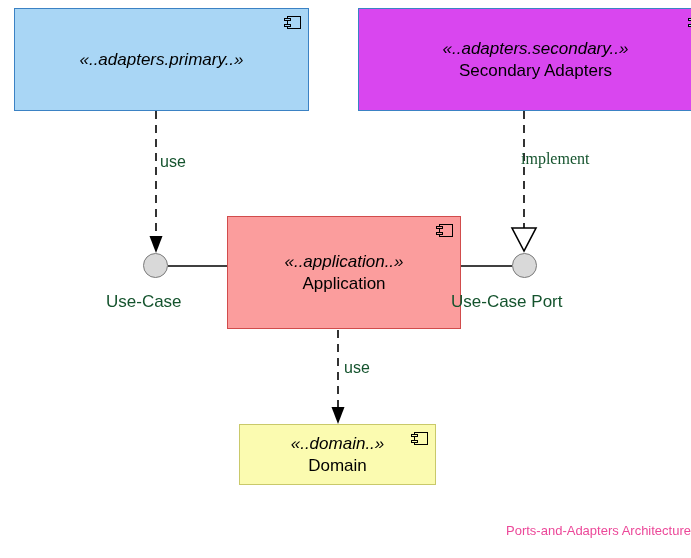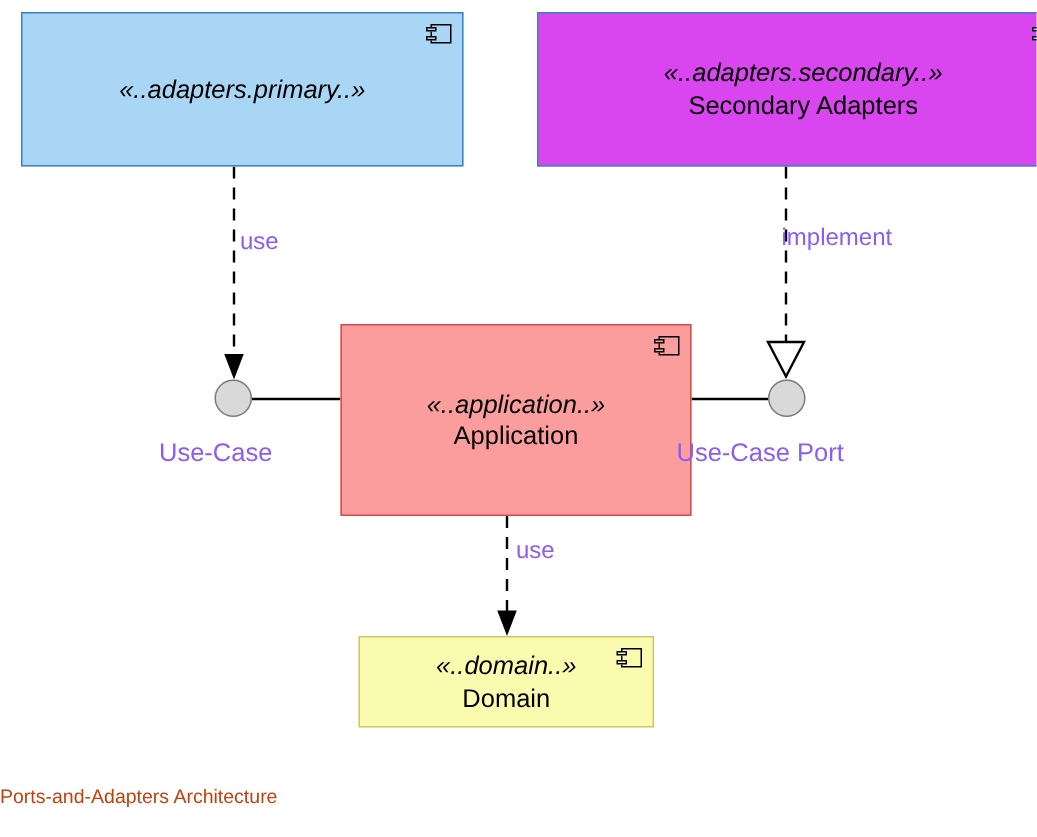--- a/index.html
+++ b/index.html
@@ -72,21 +72,21 @@
     border-color: #3b82c4;
   }
   #node-primary .comp-icon .tab { background: #a9d6f5; }
   #node-secondary {
     left: 358px; top: 8px; width: 355px; height: 103px;
     background: #d946ef;
     border-color: #3b82c4;
   }
   #node-secondary .comp-icon .tab { background: #a9d6f5; }
   #node-application {
-    left: 227px; top: 216px; width: 234px; height: 128px;
+    left: 227px; top: 216px; width: 234px; height: 113px;
     background: #fb9d9d;
     border-color: #d14c4c;
   }
   #node-application .comp-icon .tab { background: #fb9d9d; }
   #node-domain {
     left: 239px; top: 424px; width: 197px; height: 61px;
     background: #fbfbb0;
     border-color: #c9c96a;
   }
   #node-domain .comp-icon .tab { background: #fbfbb0; }
@@ -98,36 +98,36 @@
     background: #d9d9d9;
     border: 1px solid #7a7a7a;
     box-sizing: border-box;
   }
   #port-usecase { left: 143px; top: 253px; }
   #port-usecaseport { left: 512px; top: 253px; }
 
   .edge-label {
     position: absolute;
     font-size: 16px;
-    color: #8b5cf6;
+    color: #14532d;
     white-space: nowrap;
   }
   #label-use-top { left: 160px; top: 153px; }
-  #label-implement { left: 521px; top: 150px; }
+  #label-implement { left: 521px; top: 150px; font-family: Liberation Serif, serif; }
   #label-use-bottom { left: 344px; top: 359px; }
   #label-port-usecase { left: 106px; top: 292px; font-size: 17px; text-align: right; }
   #label-port-usecaseport { left: 451px; top: 292px; font-size: 17px; }
 
   #caption {
     position: absolute;
     left: 0; right: 0;
     top: 523px;
-    text-align: left;
+    text-align: right;
     font-size: 13px;
-    color: #c2410c;
+    color: #ec4899;
   }
 </style>
 </head>
 <body>
 
 <svg id="canvas" viewBox="0 0 691 558" xmlns="http://www.w3.org/2000/svg">
 
   <g>
     <line x1="156" y1="111" x2="156" y2="239" stroke="#000" stroke-width="1.6" stroke-dasharray="8,6"></line>
     <polygon points="156,253 149.5,236 162.5,236" fill="#000"></polygon>

